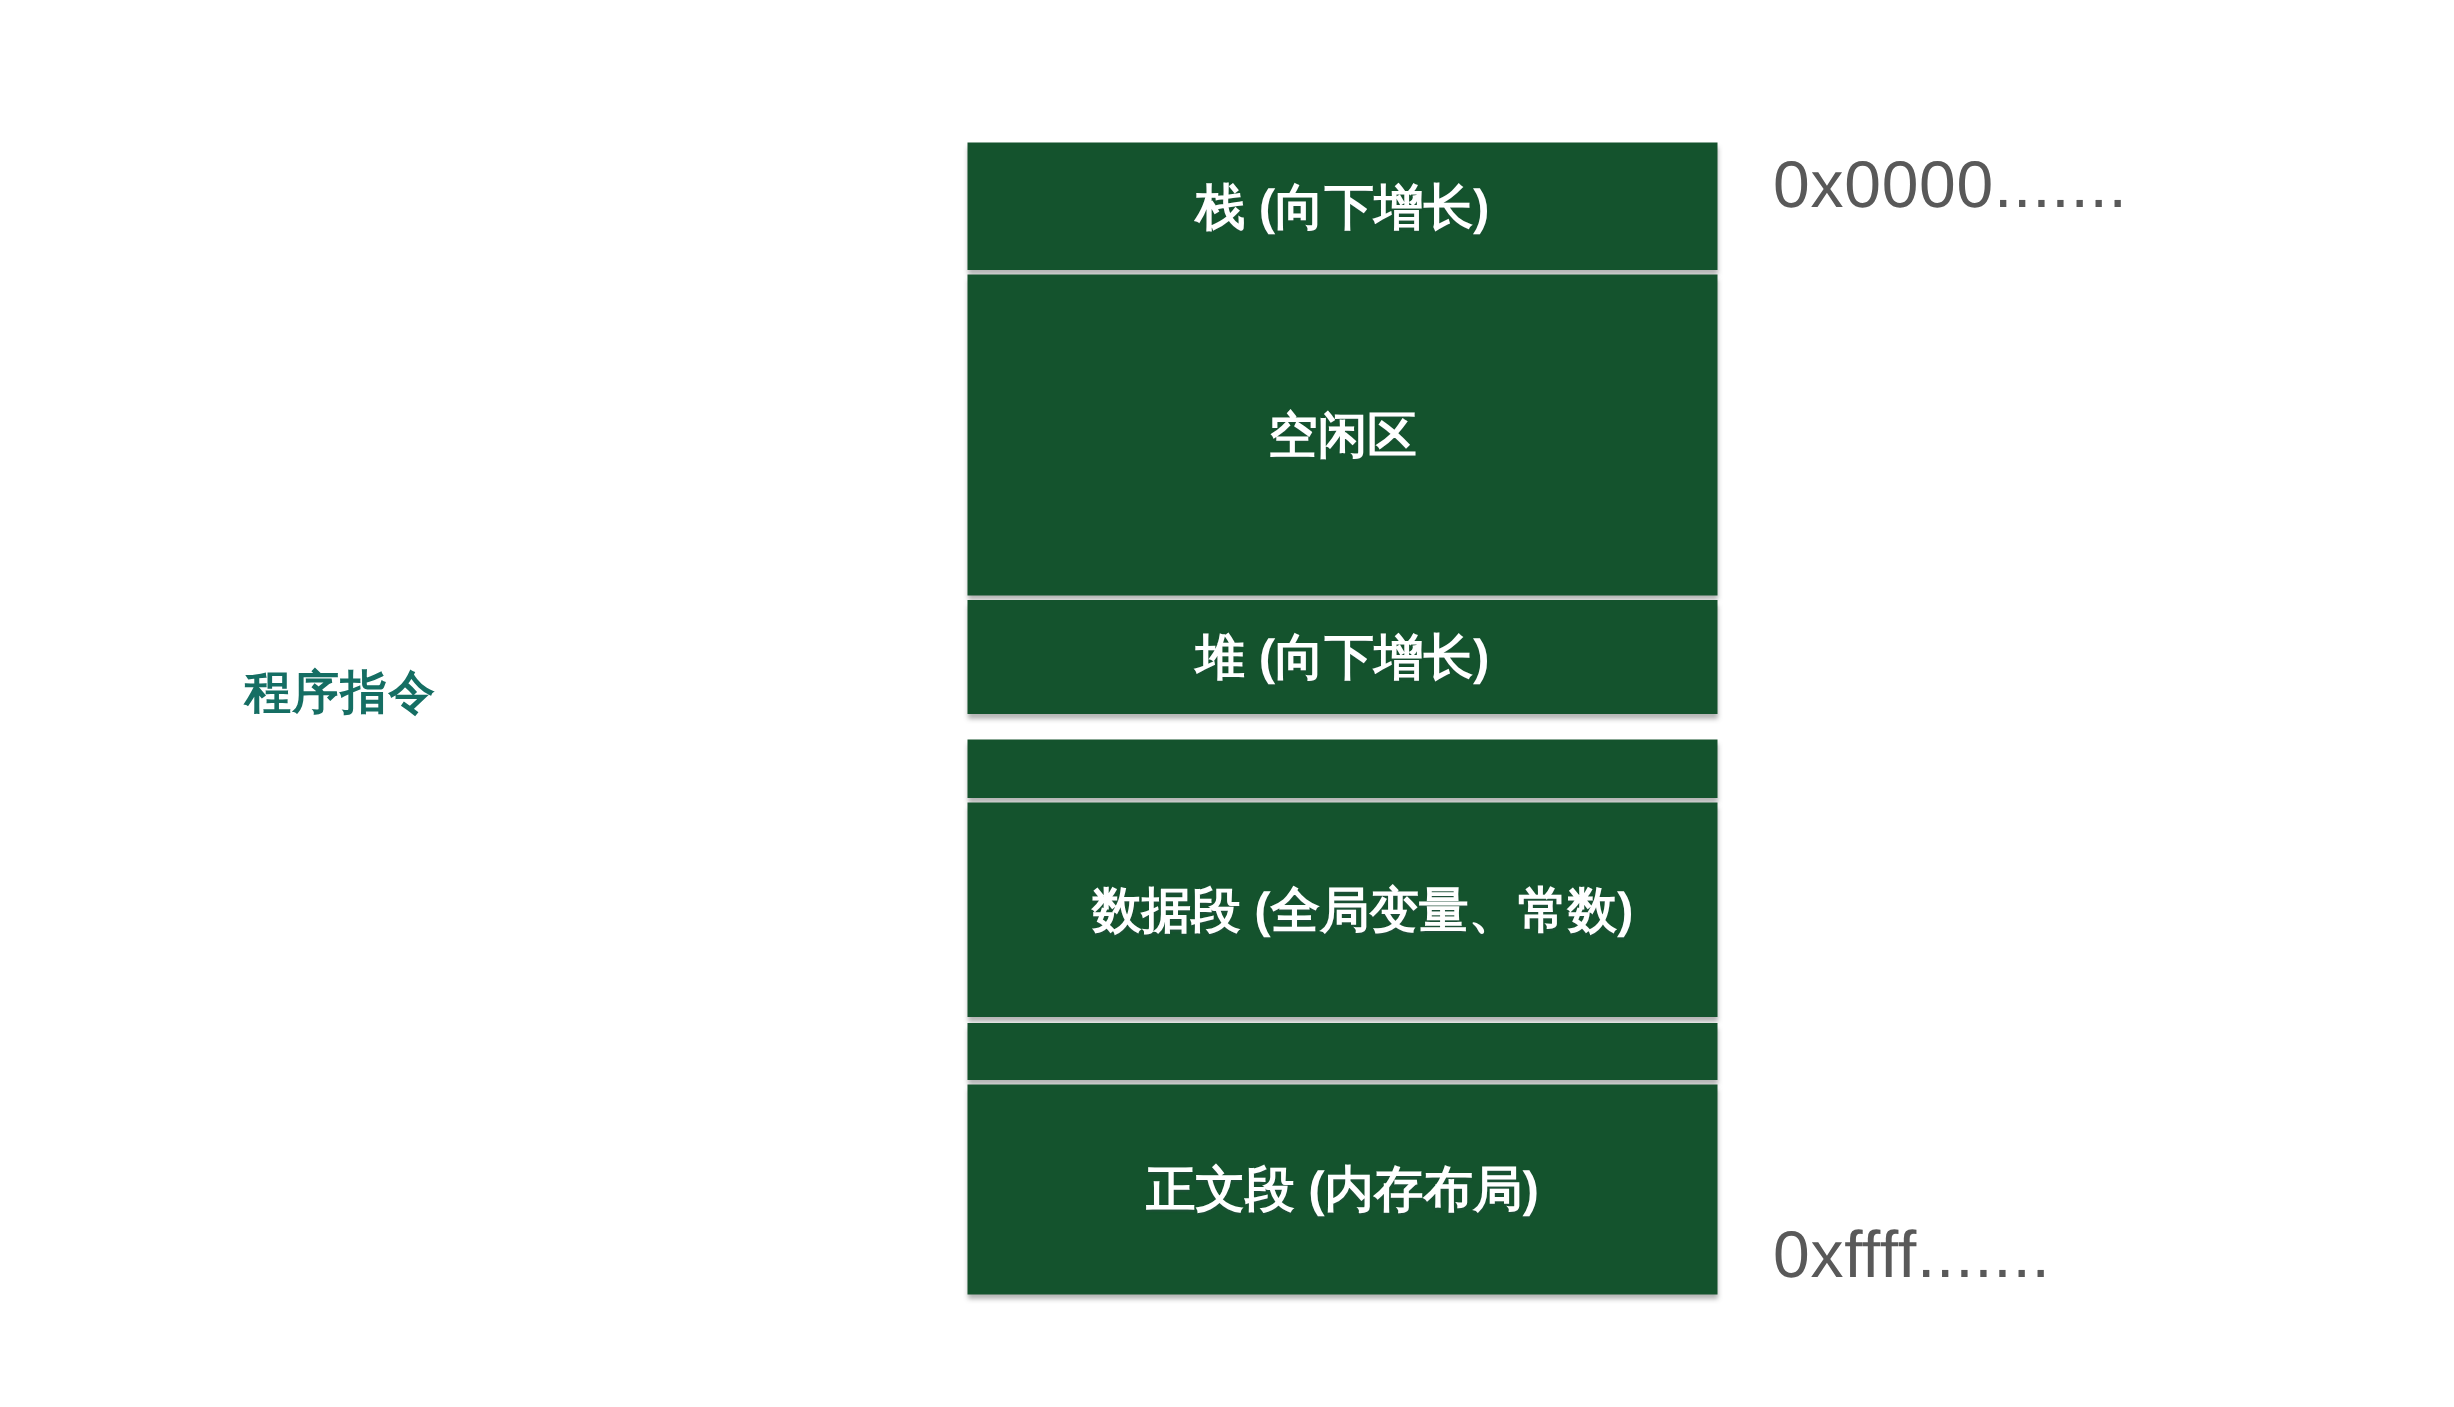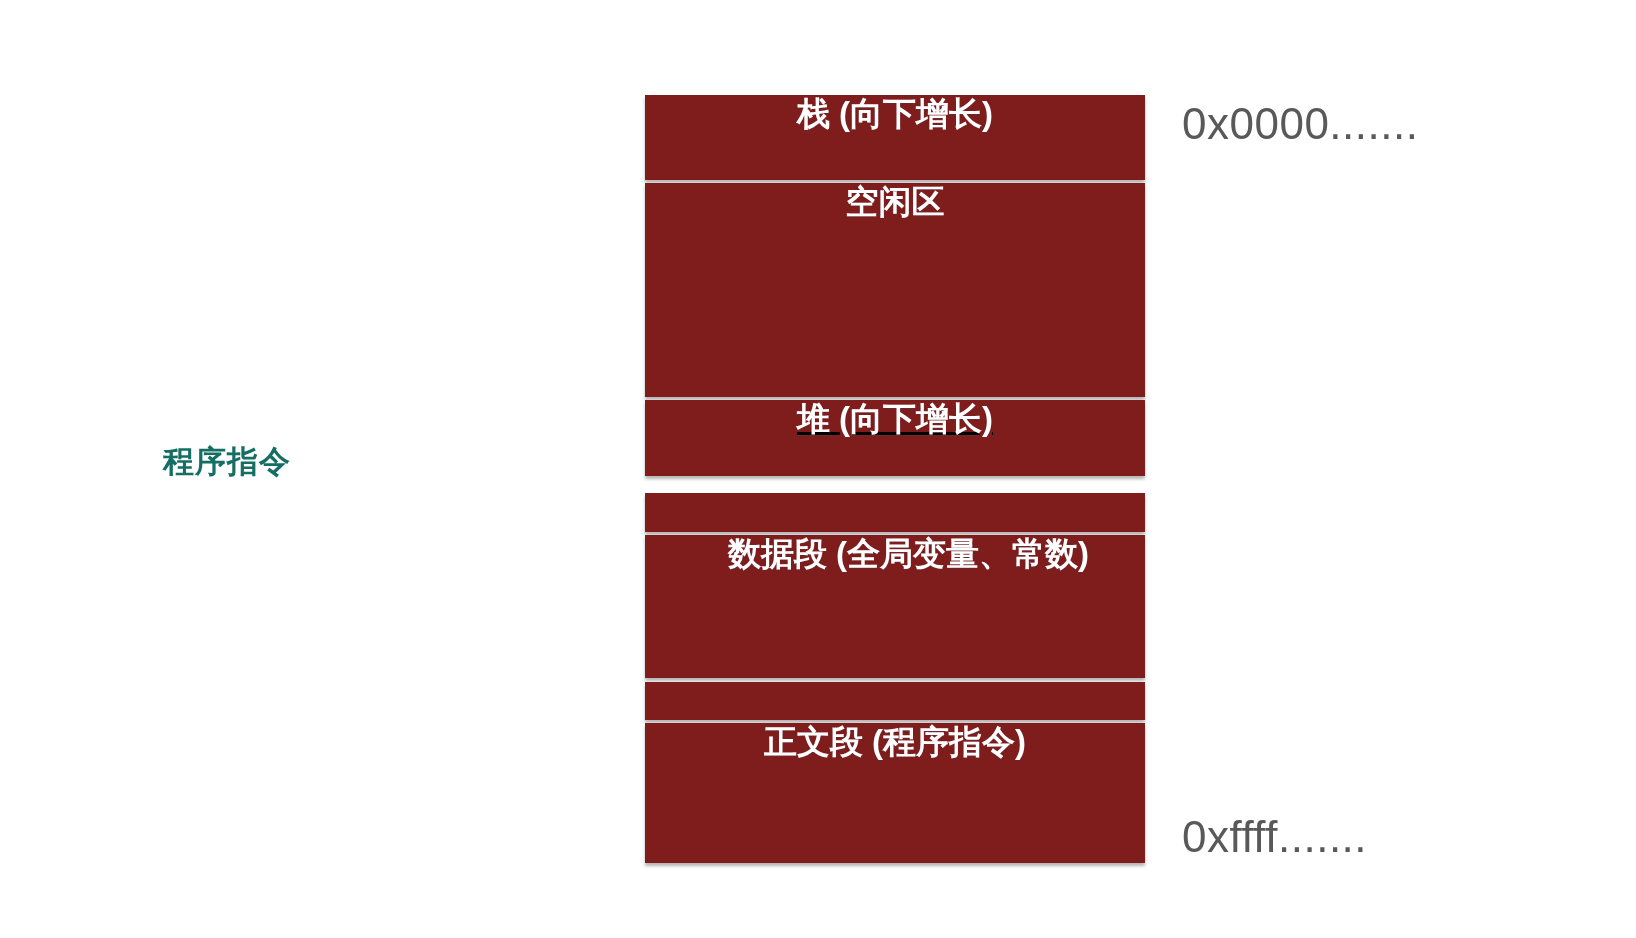--- a/index.html
+++ b/index.html
@@ -41,24 +41,24 @@
     left: 645px;
     top: 94px;
     width: 500px;
     height: 770px;
   }
 
   .mem-block {
     position: absolute;
     left: 0;
     width: 500px;
-    background: #7f1d1d;
+    background: #14532d;
     box-shadow: 0 3px 3px rgba(90, 90, 90, 0.45);
     display: flex;
-    align-items: flex-start;
+    align-items: center;
     justify-content: center;
     box-sizing: border-box;
   }
 
   .mem-block .mem-label {
     color: #ffffff;
     font-size: 33px;
     font-weight: bold;
     line-height: 1.15;
     text-align: center;
@@ -94,38 +94,38 @@
   <div id="memory-diagram">
 
     <div class="mem-block" style="top:1px; height:85px;">
       <span class="mem-label">栈 (向下增长)</span>
     </div>
 
     <div class="mem-block" style="top:89px; height:214px;">
       <span class="mem-label">空闲区</span>
     </div>
 
-    <div class="mem-block" style="top:306px; height:76px;text-decoration:underline;">
+    <div class="mem-block" style="top:306px; height:76px;">
       <span class="mem-label">堆 (向下增长)</span>
     </div>
 
     <div class="mem-block spacer" style="top:399px; height:39px;">
       
     </div>
 
     <div class="mem-block" style="top:441px; height:143px;padding-left:27px;">
       <span class="mem-label">数据段 (全局变量、常数)</span>
     </div>
 
     <div class="mem-block spacer" style="top:588px; height:38px;">
       
     </div>
 
     <div class="mem-block" style="top:629px; height:140px;">
-      <span class="mem-label">正文段 (程序指令)</span>
+      <span class="mem-label">正文段 (内存布局)</span>
     </div>
 
   </div>
 
   <div class="addr" id="addr-top">0x0000.......</div>
 
   <div class="addr" id="addr-bottom">0xffff.......</div>
 
 </div>
 

